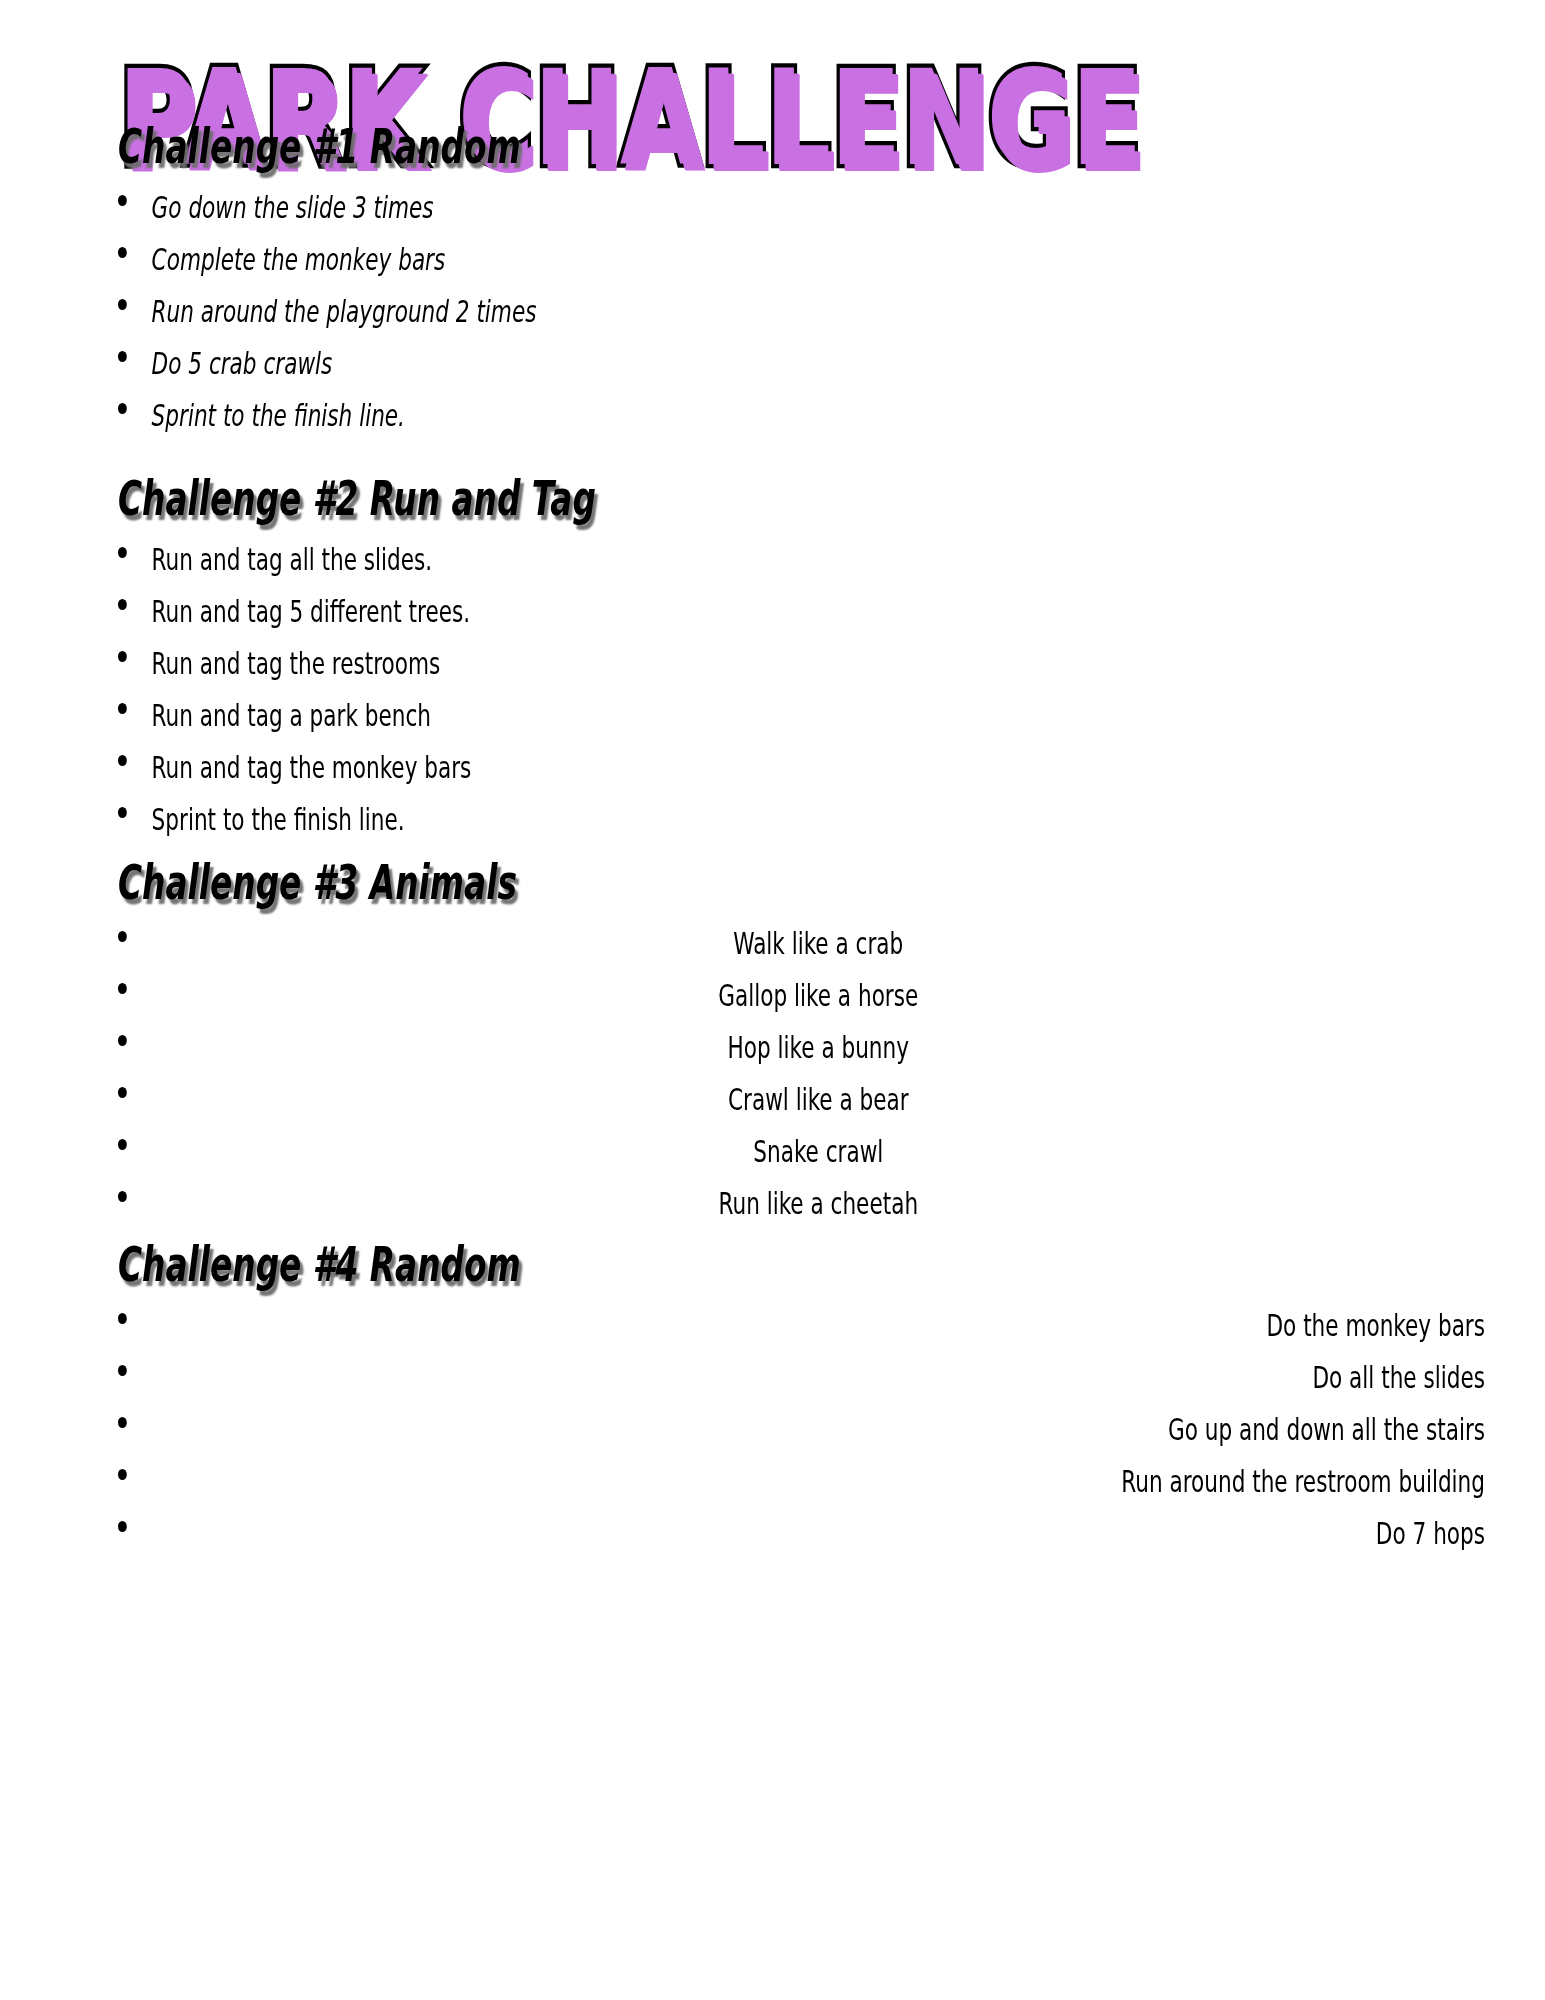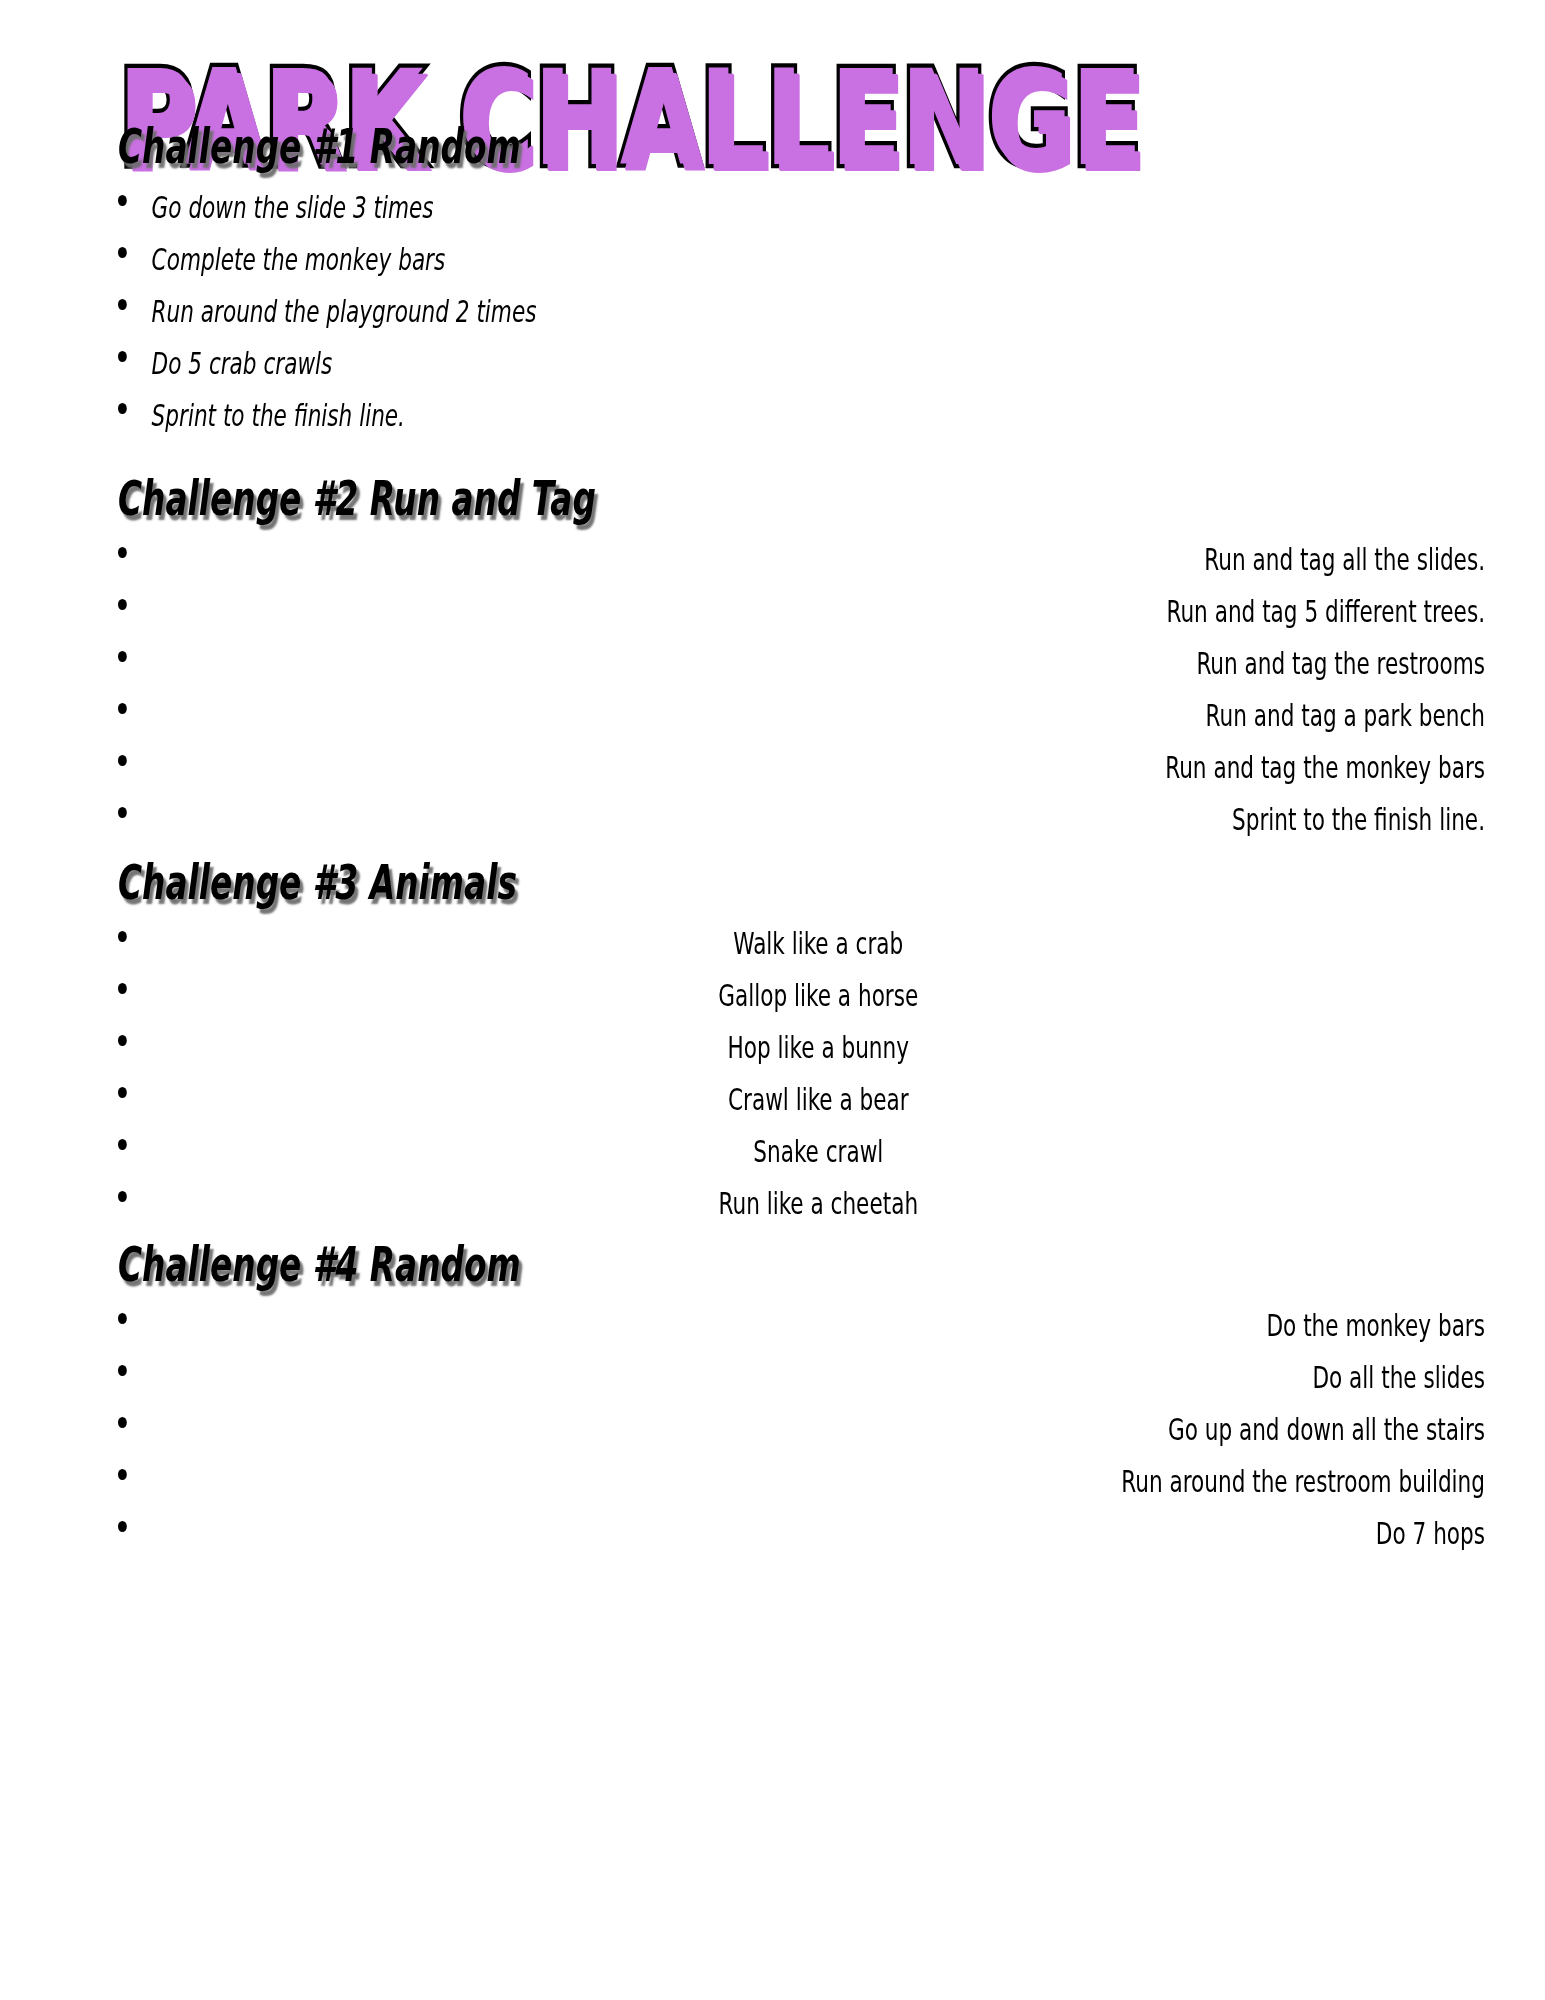--- a/index.html
+++ b/index.html
@@ -99,21 +99,21 @@
   }
   ul.items li .txt {
     display: block;
     padding-left: 42px;
   }
 
   
   .list-c1 { margin-top: 22px; padding-left: 130px; font-style: italic; }
   .list-c1 li { line-height: 52px; }
 
-  .list-c2 { margin-top: 20px; padding-left: 130px; text-align: right; }
+  .list-c2 { margin-top: 20px; padding-left: 130px; }
   .list-c2 li { line-height: 52px; }
 
   .list-c3-intro { margin-top: 18px; padding-left: 130px; }
   .list-c3-intro li { line-height: 53px; }
   .list-c3-intro li .txt { padding-left: 42px; }
 
   .list-c3 { margin-top: 0px; padding-left: 130px; text-align: center; }
   .list-c3 li { line-height: 52px; }
 
   .list-c4 { margin-top: 22px; padding-left: 148px; text-align: right; }

